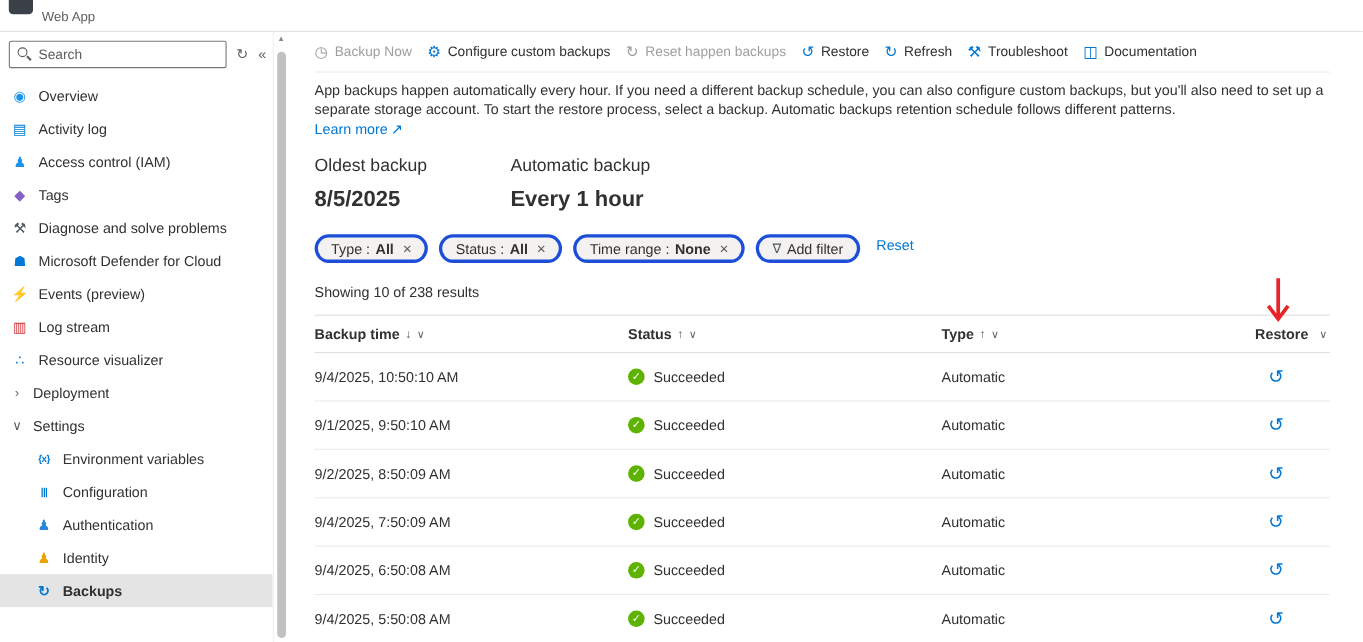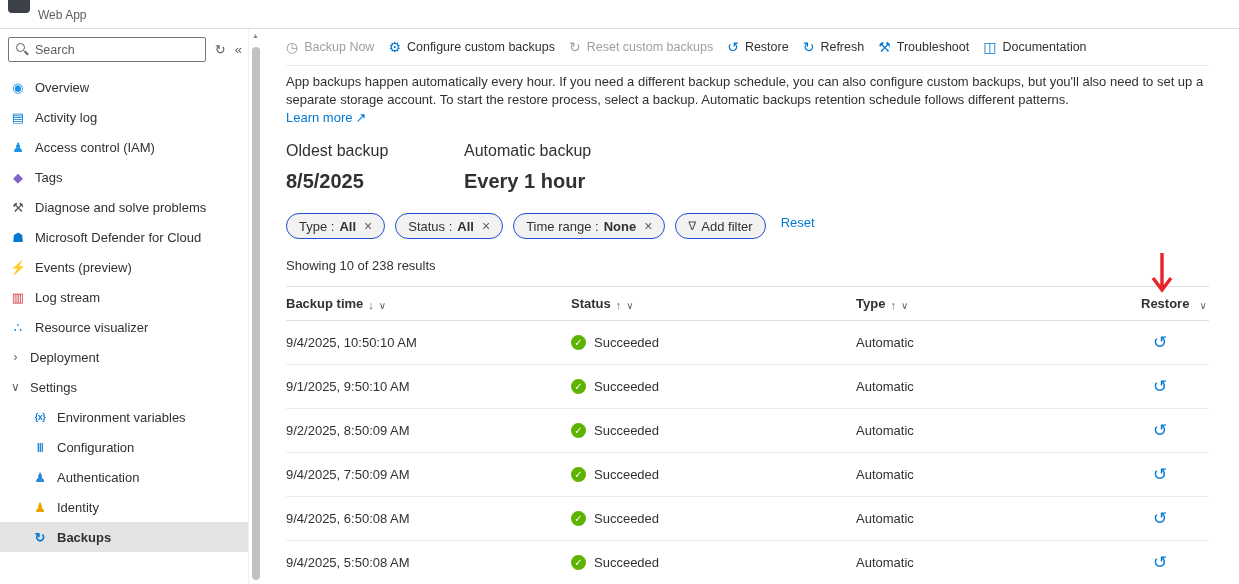--- a/index.html
+++ b/index.html
@@ -47,32 +47,32 @@
 
   .desc{margin-top:7px;max-width:935px;line-height:18px}
   .learn-more{display:inline-flex;align-items:flex-end;gap:3px;color:var(--accent,#0078d4);margin-top:1px;cursor:pointer}
 
   .stats{display:flex;margin-top:17px}
   .stat{min-width:178px;padding-right:20px}
   .stat-label{font-size:16px}
   .stat-value{font-size:20px;font-weight:700;margin-top:10px}
 
   .filters{display:flex;align-items:center;gap:10px;margin-top:20px}
-  .pill{display:inline-flex;align-items:center;gap:5px;height:26px;padding:0 12px;background:#f3f2f1;border:1px solid #1d4ed8;border-radius:14px;cursor:pointer;white-space:nowrap}
+  .pill{display:inline-flex;align-items:center;gap:5px;height:26px;padding:0 12px;background:#f3f2f1;border:3px solid #1d4ed8;border-radius:14px;cursor:pointer;white-space:nowrap}
   .pill b{font-weight:700}
   .pill .close{color:#605e5c;margin-left:3px;font-size:14px;line-height:1}
   .pill .funnel{color:#50575e;font-size:12px;line-height:1}
   .reset-link{color:var(--accent,#0078d4);margin-left:5px;cursor:pointer;align-self:flex-start;padding-top:2px}
 
   .results{margin-top:19px}
 
   .table{margin-top:13px}
   .tr{display:grid;grid-template-columns:285px 285px 285px 1fr;align-items:center}
   .thead{height:35px;border-top:1px solid #e1dfdd;border-bottom:1px solid #e1dfdd}
-  .th{display:flex;align-items:flex-end;gap:5px;font-weight:700;cursor:pointer}
+  .th{display:flex;align-items:center;gap:5px;font-weight:700;cursor:pointer}
   .sort{color:#605e5c;font-size:11px;font-weight:400}
   .chev2{color:#605e5c;font-size:10px;font-weight:400}
   .row{height:44px;border-bottom:1px solid #edebe9}
   .status-cell{display:flex;align-items:center;gap:8px}
   .check{width:15px;height:15px;flex:none;border-radius:50%;background:var(--success,#5db300);color:#fff;font-size:10px;display:flex;align-items:center;justify-content:center;line-height:1}
   .restore-btn{color:var(--accent,#0078d4);font-size:17px;padding:0 0 0 12px;cursor:pointer;background:none;border:none;line-height:1}
 
   .annotation-arrow{position:absolute;left:1148px;top:250px;pointer-events:none}
 </style>
 </head>
@@ -211,21 +211,21 @@
             <span>Backup Now</span>
           </button>
 
           <button class="tb-item">
             <span class="tb-icon" style="color: rgb(0, 120, 212);">⚙</span>
             <span>Configure custom backups</span>
           </button>
 
           <button class="tb-item disabled">
             <span class="tb-icon" style="color: rgb(161, 159, 157);">↻</span>
-            <span>Reset custom backups</span>
+            <span>Reset happen backups</span>
           </button>
 
           <button class="tb-item">
             <span class="tb-icon" style="color: rgb(0, 120, 212);">↺</span>
             <span>Restore</span>
           </button>
 
           <button class="tb-item">
             <span class="tb-icon" style="color: rgb(0, 120, 212);">↻</span>
             <span>Refresh</span>

